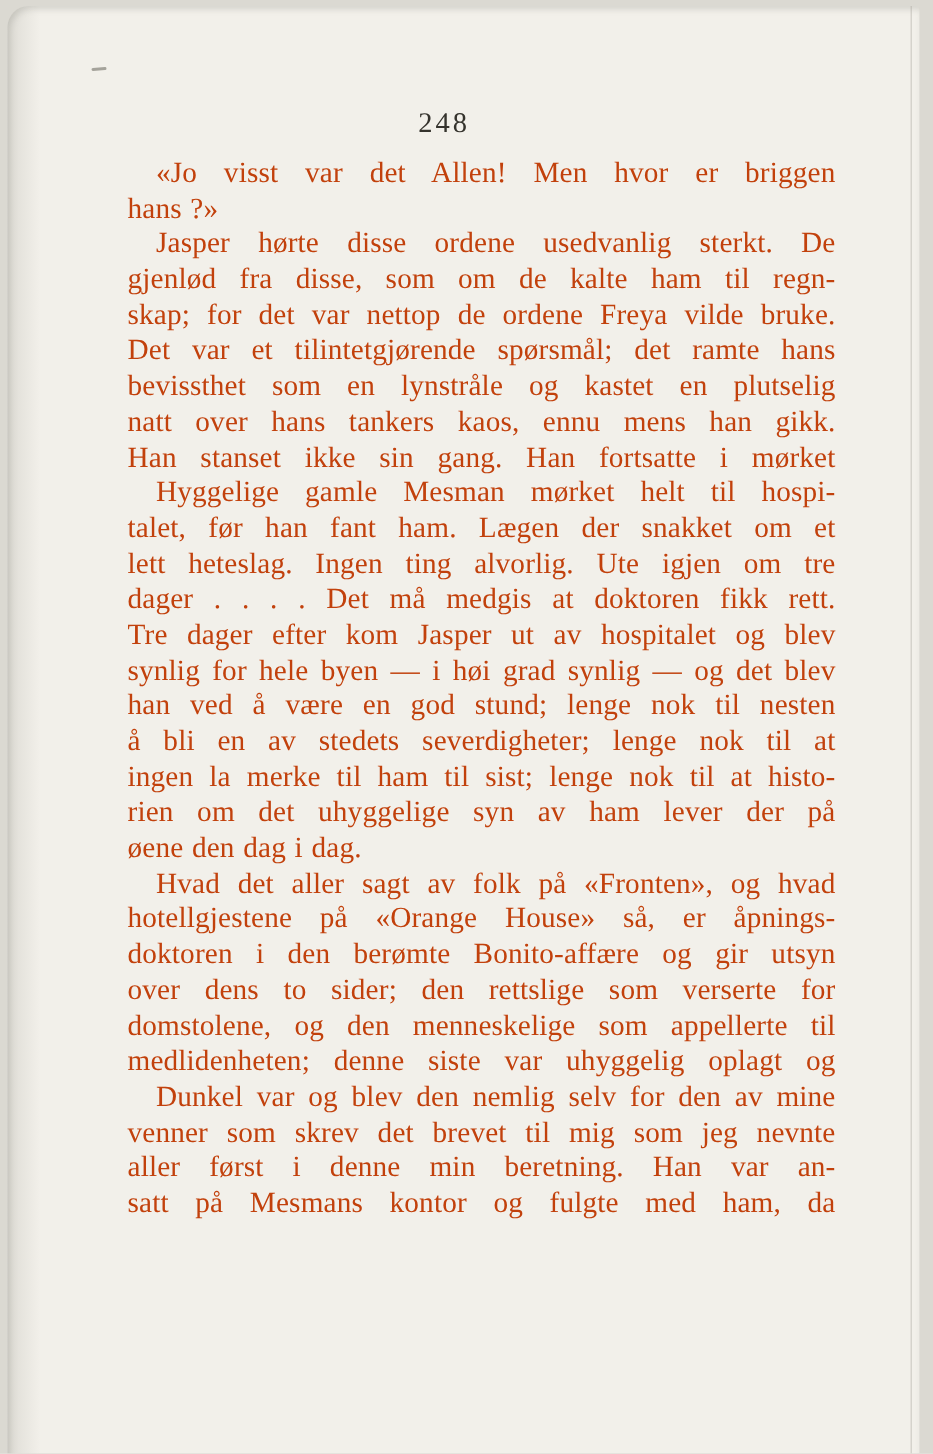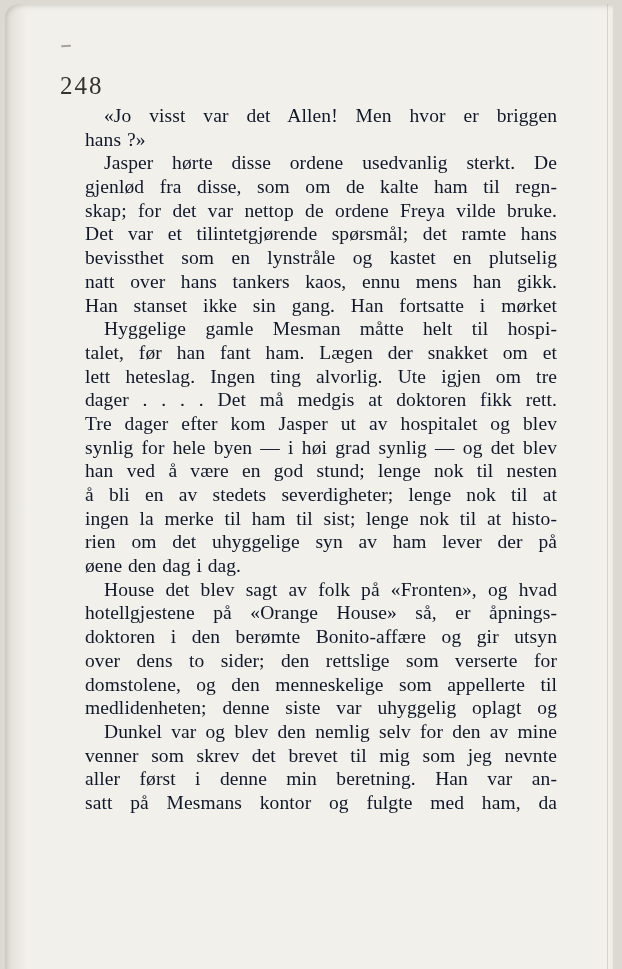--- a/index.html
+++ b/index.html
@@ -51,22 +51,23 @@
     height: 2px;
     background: #a5a39b;
     border-radius: 1px;
     transform: rotate(-4deg);
   }
   #page-number {
     position: absolute;
     left: 80px;
     top: 68px;
     width: 472px;
+    text-align: center;
     transform: translateX(-25px);
-    font-size: 25px;
+    font-size: 19px;
     letter-spacing: 2px;
     color: #35332d;
   }
   #text-block {
     position: absolute;
     left: 80px;
     top: 100px;
     width: 472px;
     color: #34322c;
     font-size: 19.5px;
@@ -90,42 +91,42 @@
 </style>
 </head>
 <body>
 
 <div id="scan" style="background: rgb(219, 217, 210);">
   <div id="paper" style="background: rgb(242, 240, 234);">
     <div id="left-shade"></div>
     <div id="right-faint-line"></div>
     <div id="stray-mark"></div>
     <div id="page-number">248</div>
-    <div id="text-block" style="color: #0f172a;">
+    <div id="text-block" style="color: #c2410c;">
         <div class="text-line just indent">«Jo visst var det Allen!  Men hvor er  briggen</div>
         <div class="text-line">hans ?»</div>
         <div class="text-line just indent">Jasper hørte disse ordene usedvanlig sterkt.  De</div>
         <div class="text-line just">gjenlød fra disse, som om de kalte ham til regn-</div>
         <div class="text-line just">skap; for det var nettop de ordene Freya vilde bruke.</div>
         <div class="text-line just">Det var et tilintetgjørende spørsmål; det ramte hans</div>
         <div class="text-line just">bevissthet som en lynstråle og kastet en plutselig</div>
         <div class="text-line just">natt over hans tankers kaos, ennu mens han gikk.</div>
         <div class="text-line just">Han stanset ikke sin gang.  Han fortsatte i mørket</div>
-        <div class="text-line just indent">Hyggelige gamle Mesman måtte helt til hospi-</div>
+        <div class="text-line just indent">Hyggelige gamle Mesman mørket helt til hospi-</div>
         <div class="text-line just">talet, før han fant ham.  Lægen der snakket om et</div>
         <div class="text-line just">lett heteslag.  Ingen ting alvorlig.  Ute igjen om tre</div>
         <div class="text-line just">dager . . . .  Det må medgis at doktoren fikk rett.</div>
         <div class="text-line just">Tre dager efter kom Jasper ut av hospitalet og blev</div>
         <div class="text-line just">synlig for hele byen — i høi grad synlig — og det blev</div>
         <div class="text-line just">han ved å være en god stund; lenge nok til nesten</div>
         <div class="text-line just">å bli en av stedets severdigheter; lenge nok til at</div>
         <div class="text-line just">ingen la merke til ham til sist; lenge nok til at histo-</div>
         <div class="text-line just">rien om det uhyggelige syn av ham lever der på</div>
         <div class="text-line">øene den dag i dag.</div>
-        <div class="text-line just indent">House det blev sagt av folk på «Fronten», og hvad</div>
+        <div class="text-line just indent">Hvad det aller sagt av folk på «Fronten», og hvad</div>
         <div class="text-line just">hotellgjestene på «Orange House» så, er åpnings-</div>
         <div class="text-line just">doktoren i den berømte Bonito-affære og gir utsyn</div>
         <div class="text-line just">over dens to sider; den rettslige som verserte for</div>
         <div class="text-line just">domstolene, og den menneskelige som appellerte til</div>
         <div class="text-line just">medlidenheten; denne siste var uhyggelig oplagt og</div>
         <div class="text-line just indent">Dunkel var og blev den nemlig selv for den av mine</div>
         <div class="text-line just">venner som skrev det brevet til mig som jeg nevnte</div>
         <div class="text-line just">aller først i denne min beretning.  Han var an-</div>
         <div class="text-line just">satt på Mesmans kontor og fulgte med ham, da</div>
       </div>

